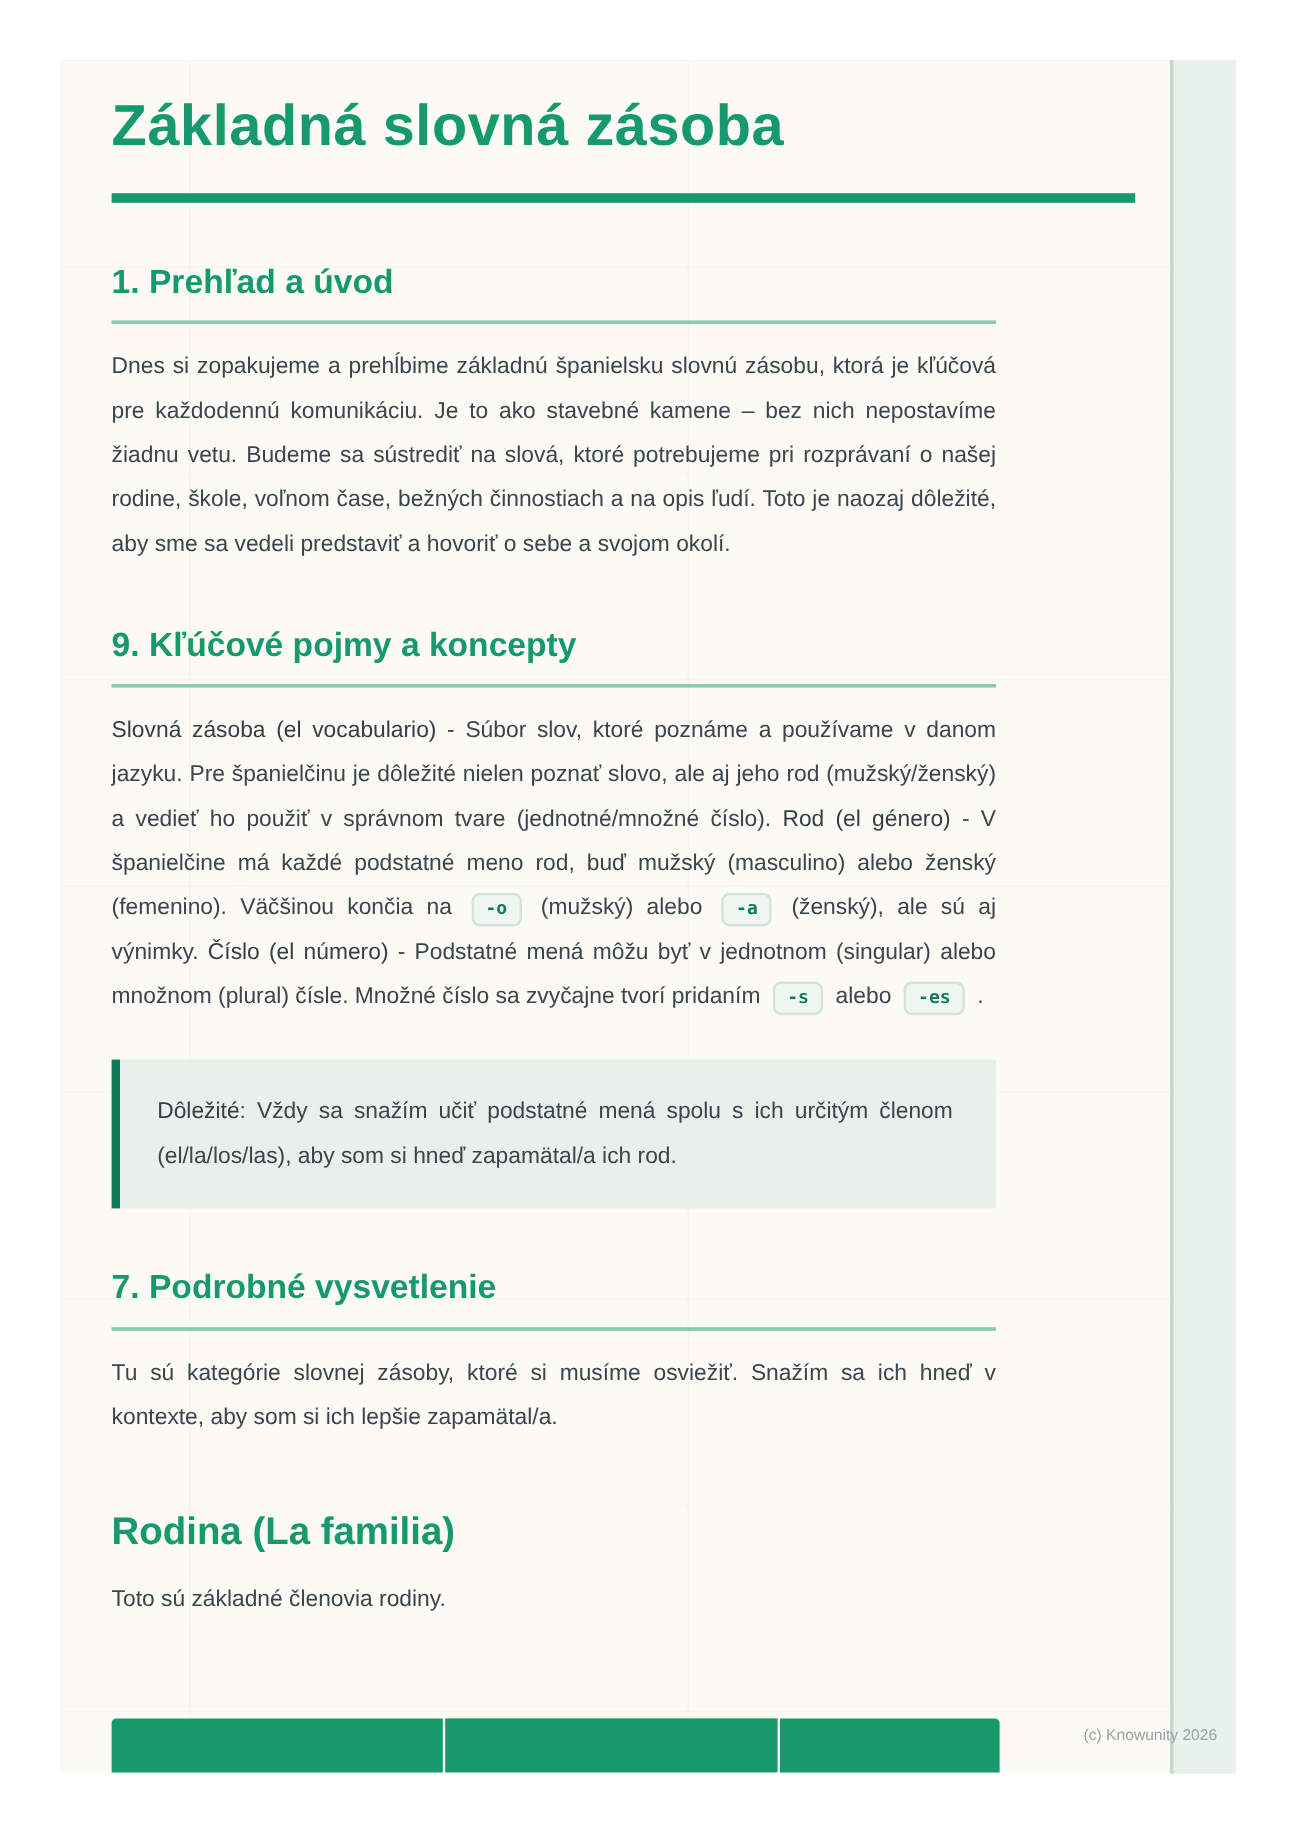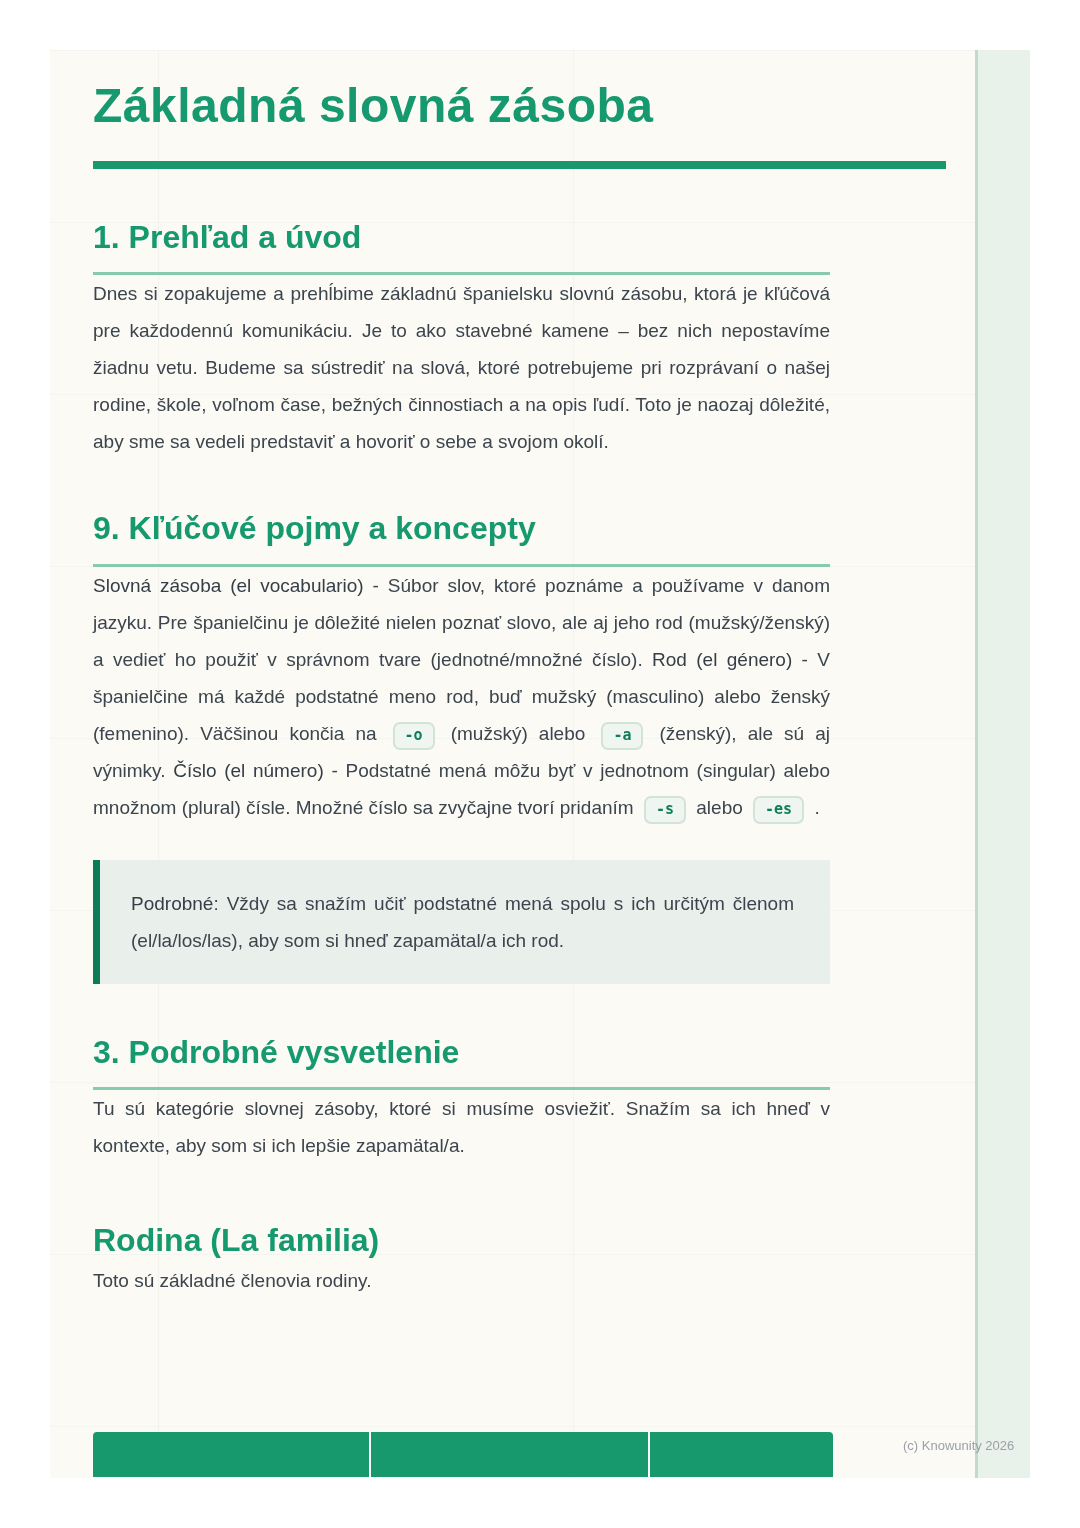--- a/index.html
+++ b/index.html
@@ -43,33 +43,34 @@
   }
   .title-rule {
     width: 853px;
     height: 8px;
     background: #17996d;
     margin-top: 26px;
     border: none;
   }
   .h2 {
     margin-top: 48px;
-    font-size: 32px;
+    font-size: 28px;
     font-weight: 700;
     color: #16996e;
     line-height: 1.3;
   }
   .h2-rule {
     width: 737px;
     height: 3px;
     background: #86cbad;
     margin-top: 14px;
     border: none;
   }
   .para {
+    margin-top: 17px;
     font-size: 19px;
     line-height: 37px;
     color: #3c454e;
     text-align: justify;
   }
   .para b, .callout b { font-weight: 400; color: #353e47; }
   .code-badge {
     display: inline-block;
     font-family: "DejaVu Sans Mono", "Liberation Mono", monospace;
     font-size: 15px;
@@ -138,23 +139,23 @@
     <div class="title-rule"></div>
 
     <h2 class="h2">1. Prehľad a úvod</h2>
     <div class="h2-rule"></div>
     <p class="para">Dnes si zopakujeme a prehĺbime základnú španielsku slovnú zásobu, ktorá je kľúčová pre každodennú komunikáciu. Je to ako stavebné kamene – bez nich nepostavíme žiadnu vetu. Budeme sa sústrediť na slová, ktoré potrebujeme pri rozprávaní o našej rodine, škole, voľnom čase, bežných činnostiach a na opis ľudí. Toto je naozaj dôležité, aby sme sa vedeli predstaviť a hovoriť o sebe a svojom okolí.</p>
 
     <h2 class="h2">9. Kľúčové pojmy a koncepty</h2>
     <div class="h2-rule"></div>
     <p class="para"><b>Slovná zásoba (el vocabulario)</b><span> - Súbor slov, ktoré poznáme a používame v danom jazyku. Pre španielčinu je dôležité nielen poznať slovo, ale aj jeho rod (mužský/ženský) a vedieť ho použiť v správnom tvare (jednotné/množné číslo). </span><b>Rod (el género)</b><span> - V španielčine má každé podstatné meno rod, buď mužský (masculino) alebo ženský (femenino). Väčšinou končia na </span><span class="code-badge">-o</span><span> (mužský) alebo </span><span class="code-badge">-a</span><span> (ženský), ale sú aj výnimky. </span><b>Číslo (el número)</b><span> - Podstatné mená môžu byť v jednotnom (singular) alebo množnom (plural) čísle. Množné číslo sa zvyčajne tvorí pridaním </span><span class="code-badge">-s</span><span> alebo </span><span class="code-badge">-es</span><span> .</span></p>
 
-    <div class="callout"><b>Podrobné</b><span>: Vždy sa snažím učiť podstatné mená spolu s ich určitým členom (el/la/los/las), aby som si hneď zapamätal/a ich rod.</span></div>
+    <div class="callout"><b>Dôležité</b><span>: Vždy sa snažím učiť podstatné mená spolu s ich určitým členom (el/la/los/las), aby som si hneď zapamätal/a ich rod.</span></div>
 
-    <h2 class="h2">3. Podrobné vysvetlenie</h2>
+    <h2 class="h2">7. Podrobné vysvetlenie</h2>
     <div class="h2-rule"></div>
     <p class="para">Tu sú kategórie slovnej zásoby, ktoré si musíme osviežiť. Snažím sa ich hneď v kontexte, aby som si ich lepšie zapamätal/a.</p>
 
     <h3 class="h3">Rodina (La familia)</h3>
     <p class="para">Toto sú základné členovia rodiny.</p>
 
   </div>
 
   <div class="table-header-row">
     <div class="table-header-cell"></div>

